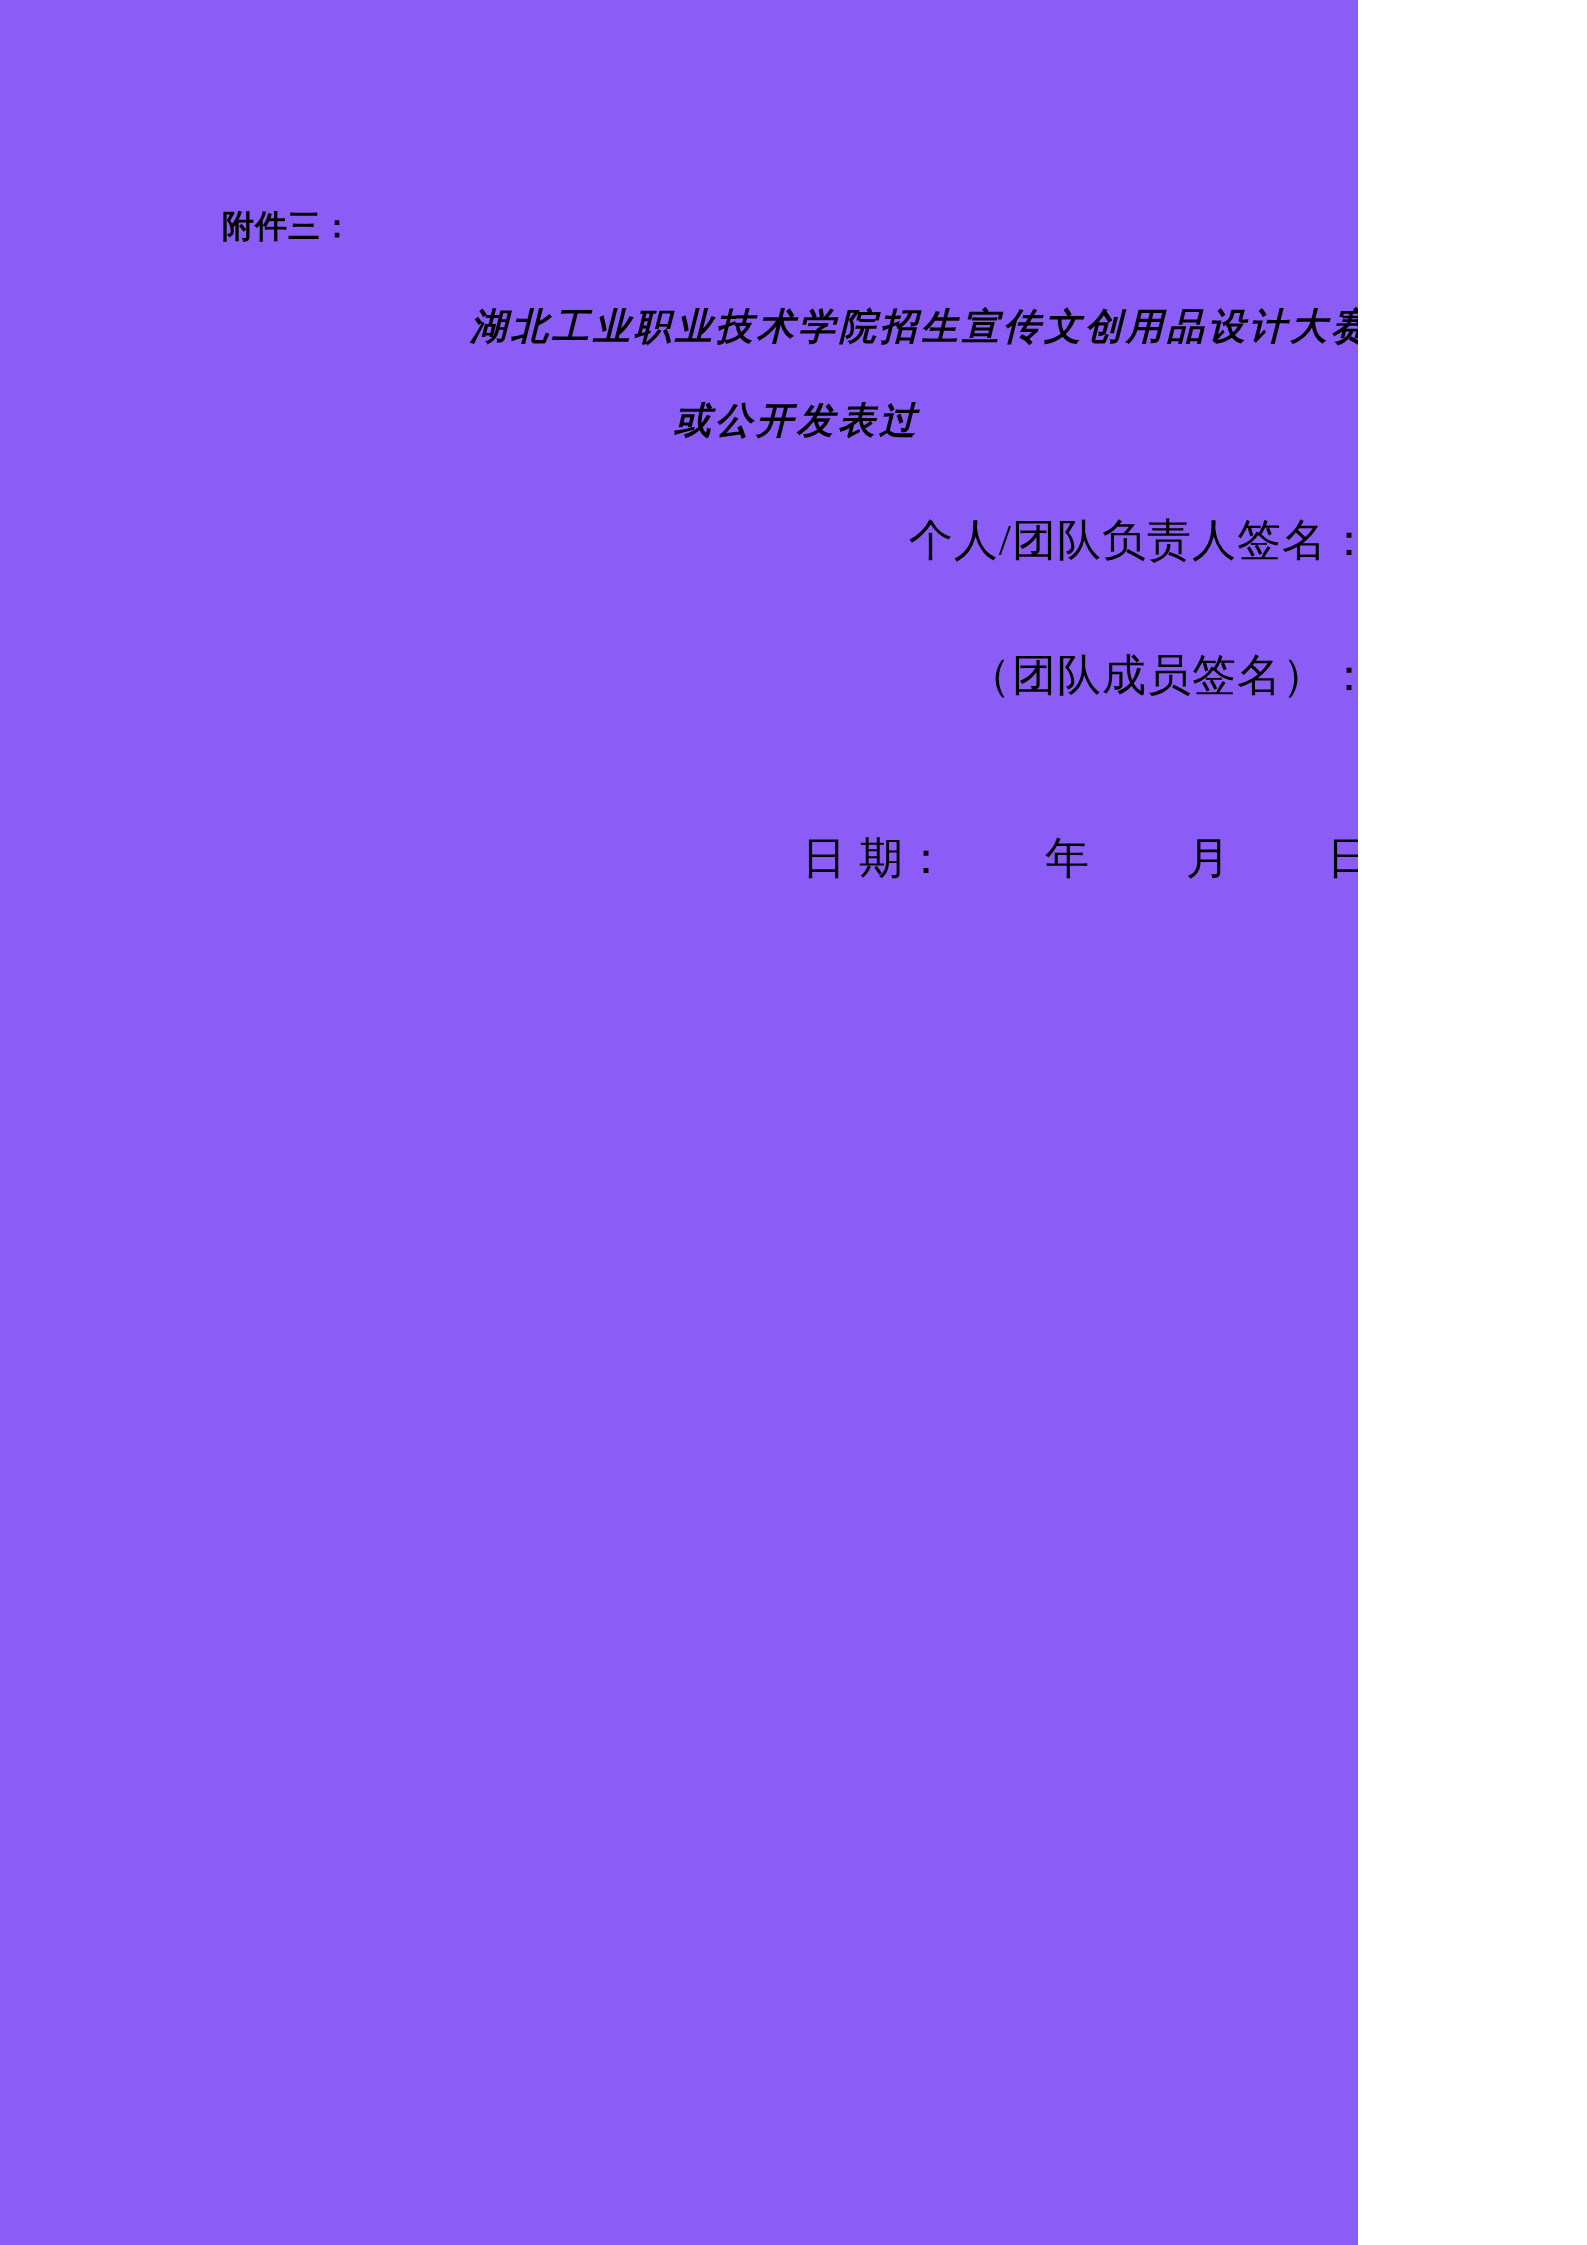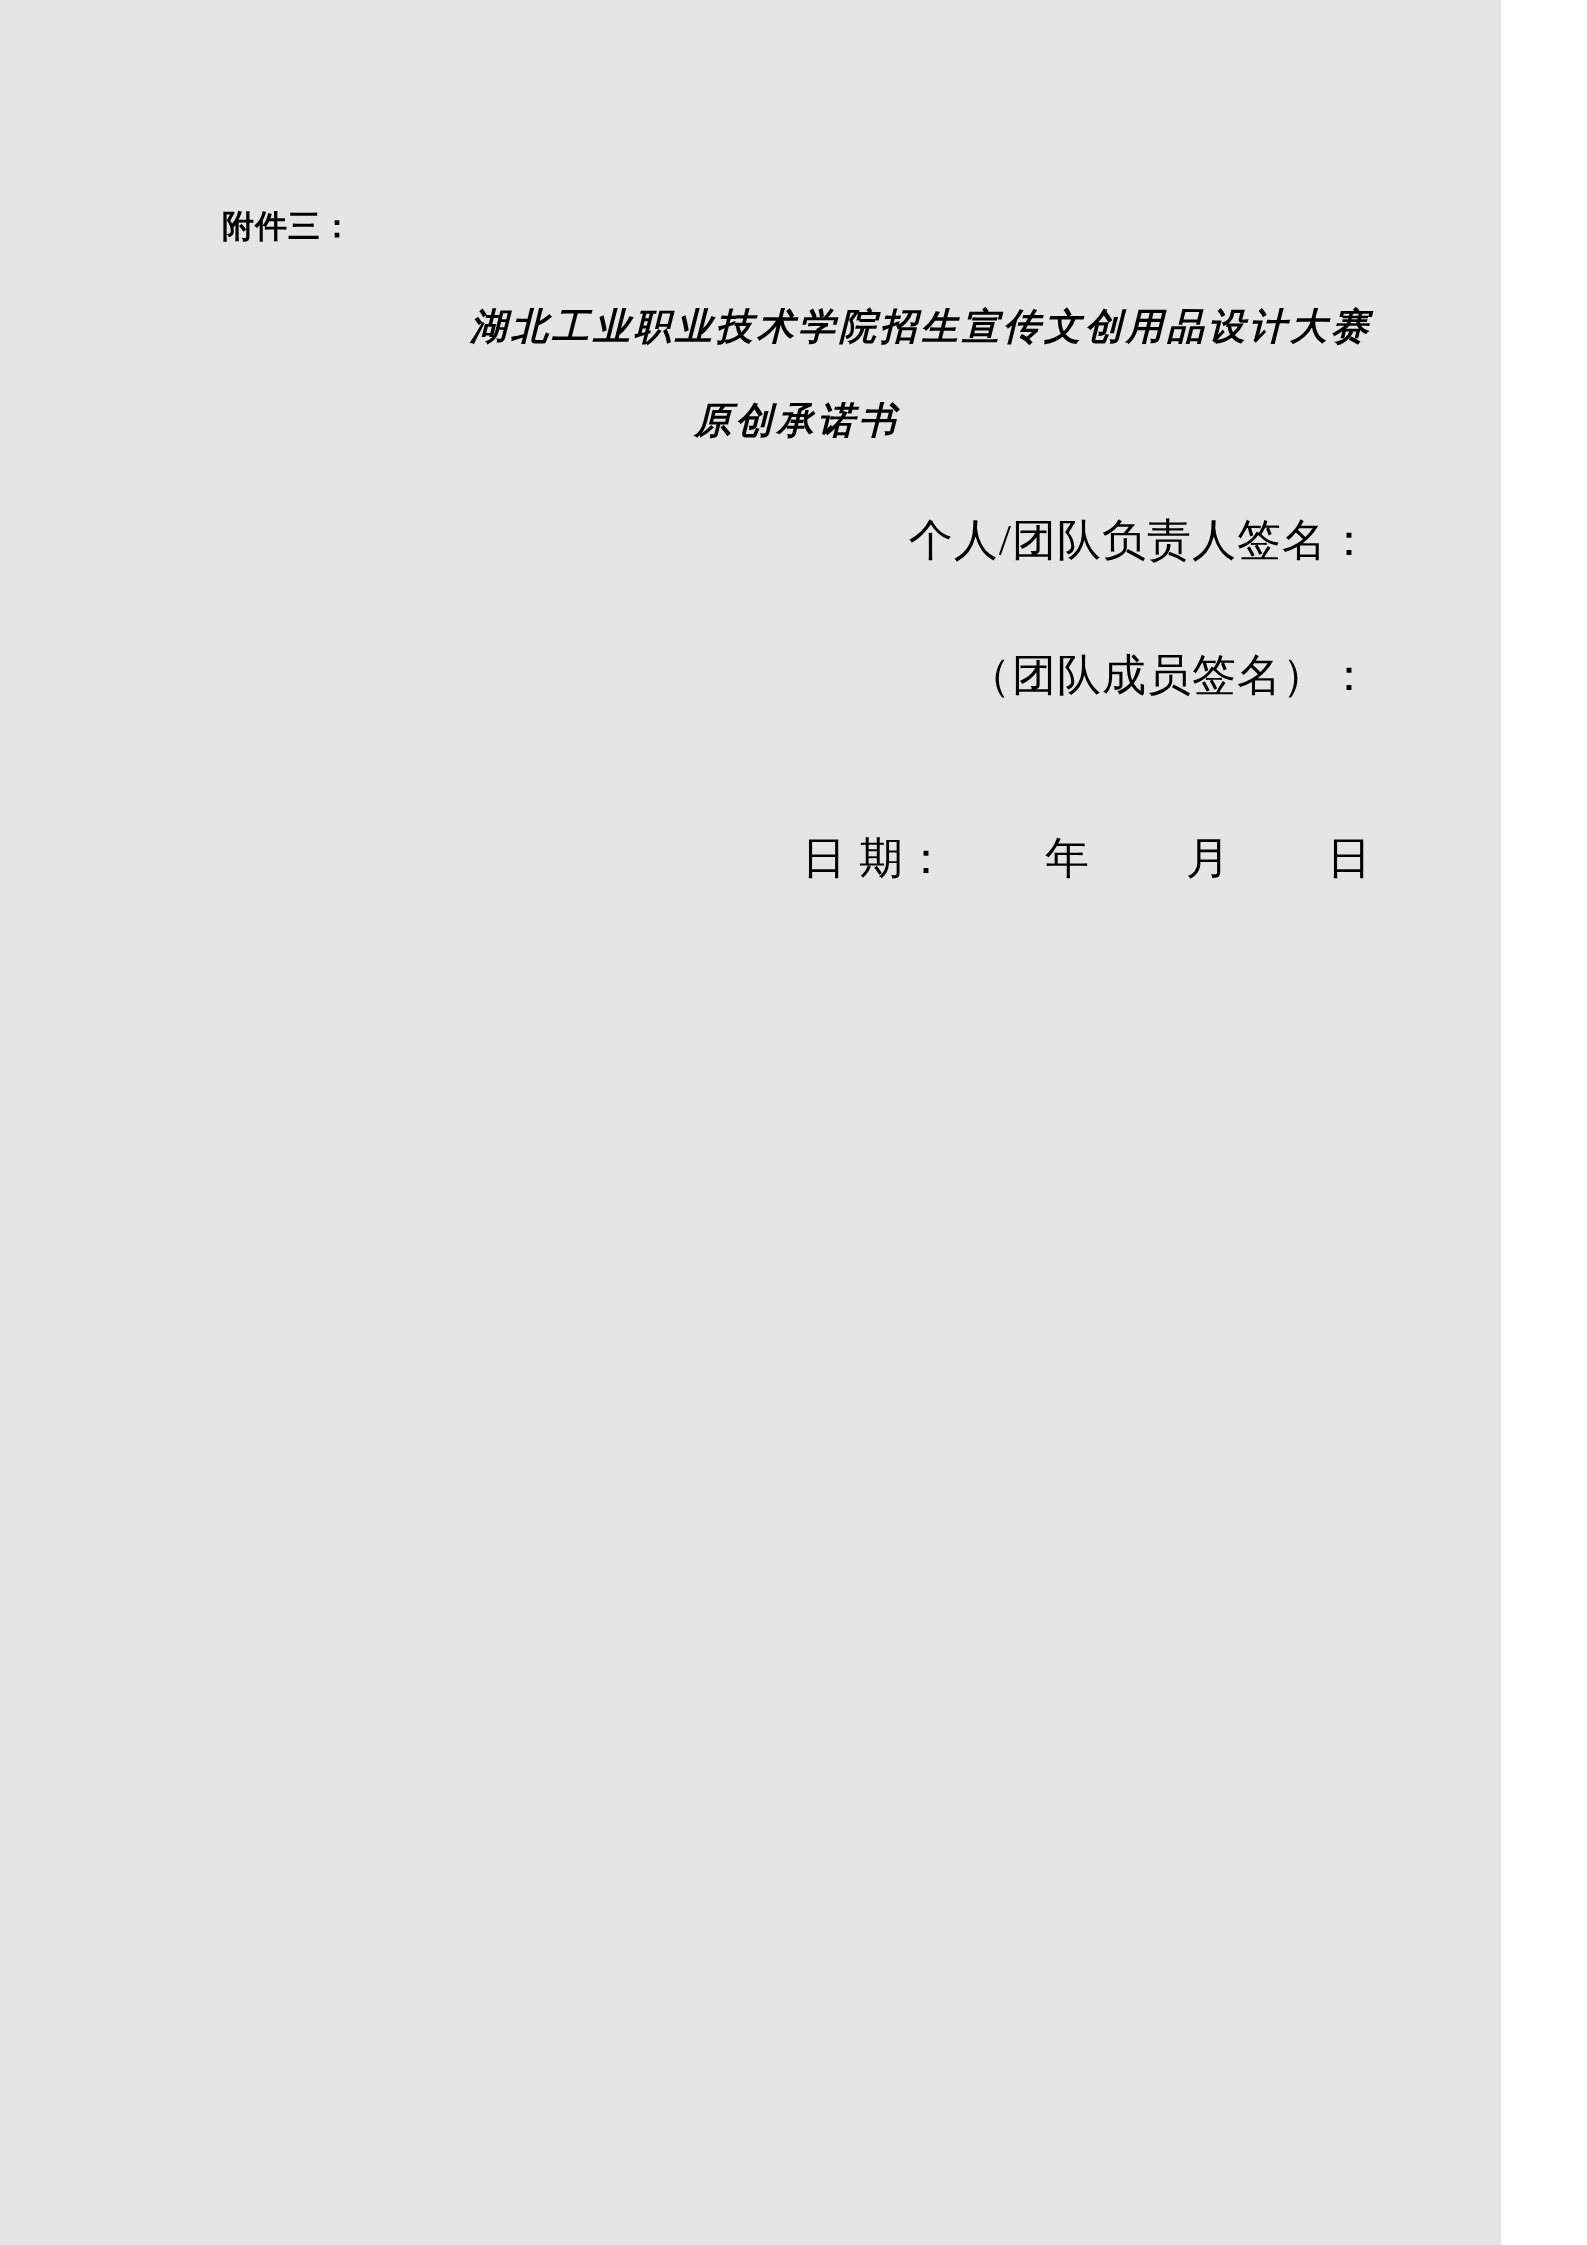--- a/index.html
+++ b/index.html
@@ -6,23 +6,23 @@
     margin: 0;
     padding: 0;
     background: #ffffff;
   }
   body {
     font-family: "Liberation Serif", "DejaVu Serif", serif;
     color: #000000;
   }
   .page {
     position: relative;
-    width: 1501px;
+    width: 1358px;
     height: 2245px;
-    background: #e5e5e5;
+    background: #8b5cf6;
     box-sizing: border-box;
     overflow: hidden;
   }
   .content {
     position: absolute;
     left: 222px;
     top: 0;
     width: 1150px;
   }
   .attachment-label {
@@ -91,21 +91,21 @@
 </head>
 <body>
 
 <div class="page">
   <div class="content">
 
     <div class="attachment-label">附件三：</div>
 
     <div class="doc-title">湖北工业职业技术学院招生宣传文创用品设计大赛</div>
 
-    <div class="doc-title-line2">原创承诺书</div>
+    <div class="doc-title-line2">或公开发表过</div>
 
 
     <div class="sig-block">
       <div class="sig-line">个人/团队负责人签名：</div>
       <div class="sig-line members">（团队成员签名）：</div>
       <div class="date-line">日 期：        年        月        日</div>
     </div>
 
   </div>
 </div>

